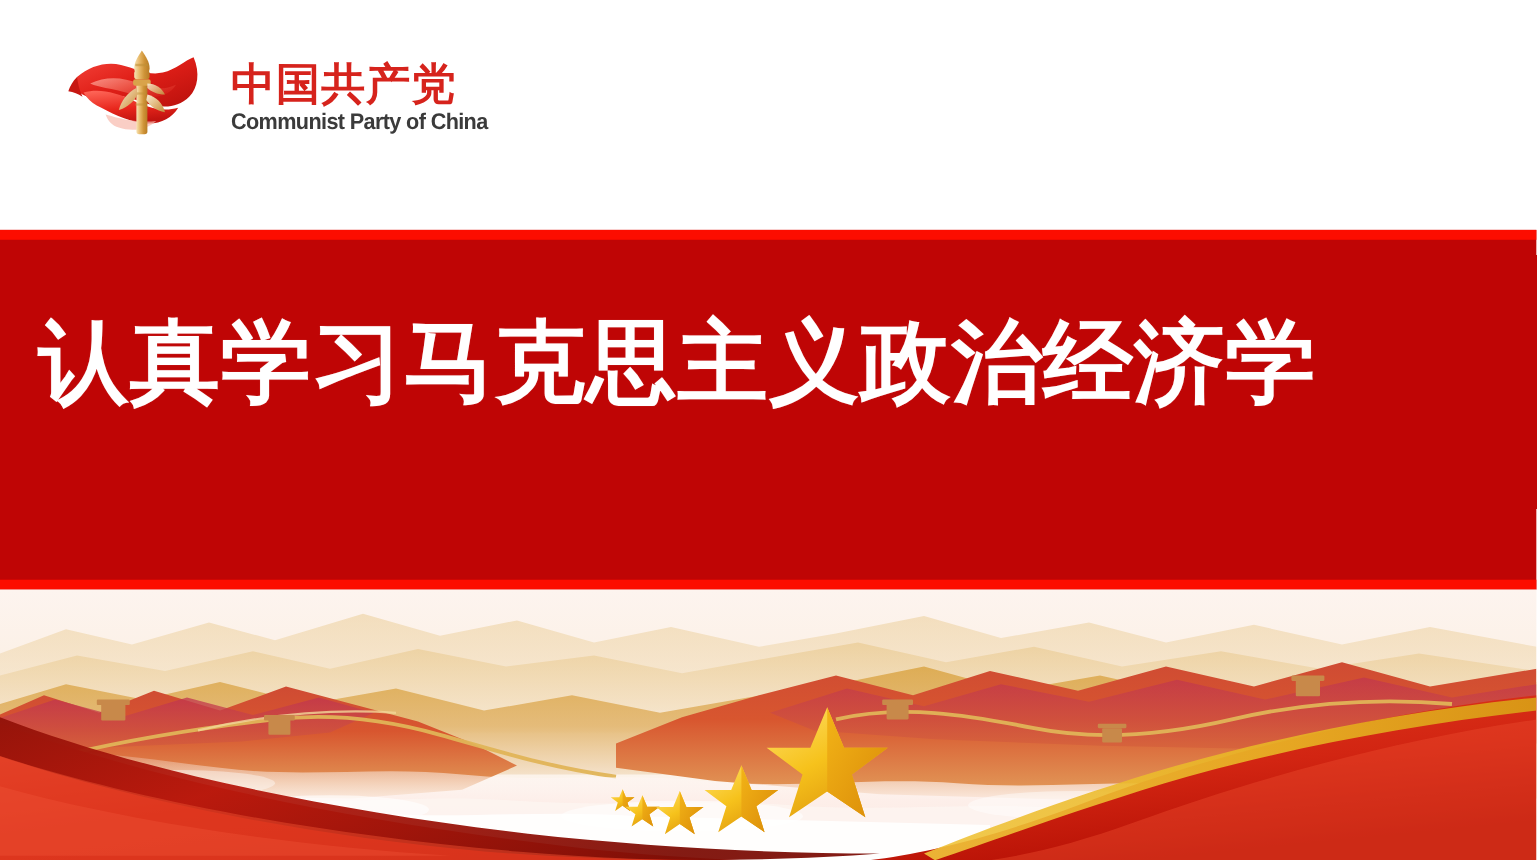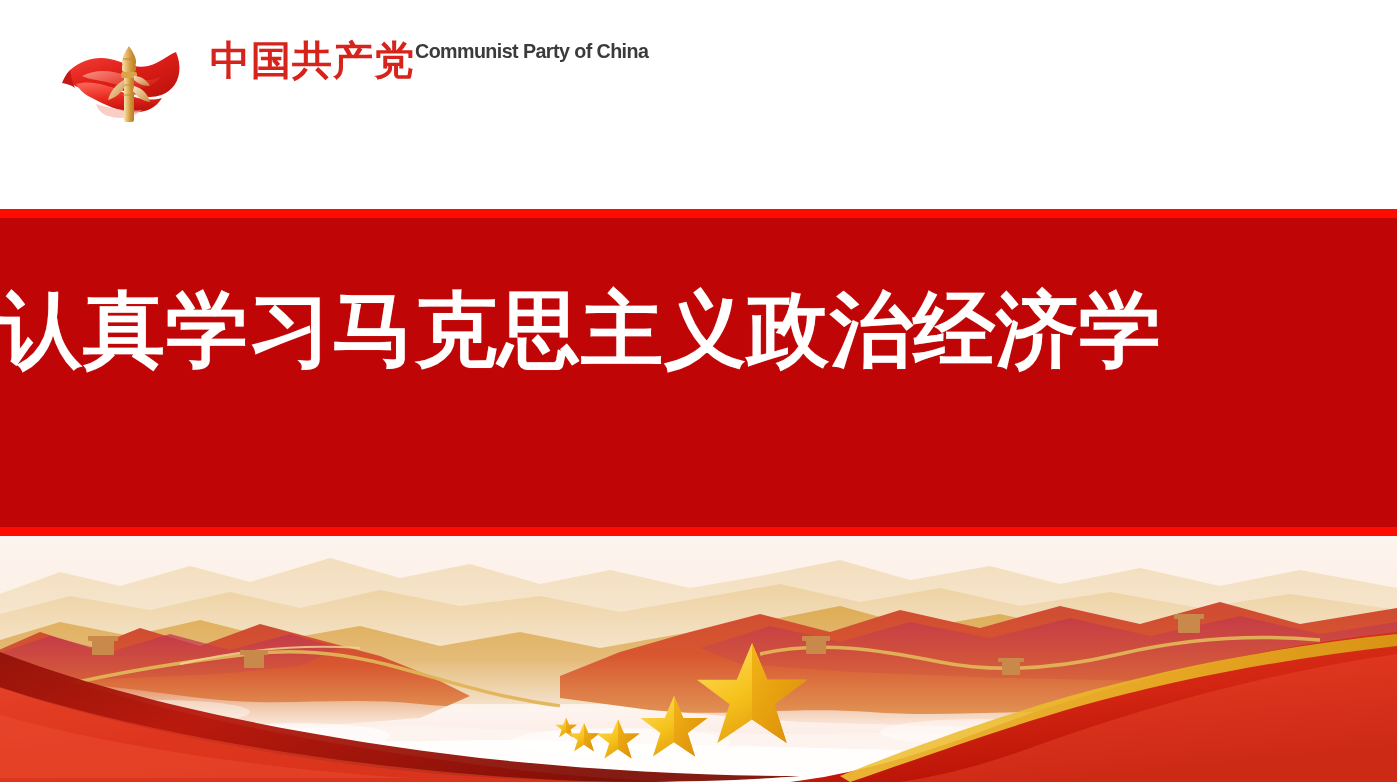--- a/index.html
+++ b/index.html
@@ -41,21 +41,21 @@
     position: relative;
     width: 140px;
     height: 100px;
     flex: 0 0 auto;
   }
   .logo-emblem svg { display: block; }
 
   .logo-wordmark {
     margin-left: 8px;
     display: flex;
-    flex-direction: row;
+    flex-direction: column;
     justify-content: center;
     height: 100px;
     padding-top: 6px;
   }
   .logo-cn {
     font-family: "DejaVu Sans", "Liberation Sans", sans-serif;
     font-size: 40px;
     font-weight: bold;
     color: #d6231c;
     letter-spacing: 1px;
@@ -98,20 +98,21 @@
     height: 9px;
     background: #fc0d00;
   }
 
   .title-stack {
     position: absolute;
     left: 0;
     top: 74px;
     width: 1138px;
     text-align: center;
+    padding-left: 35px;
   }
   .title-line {
     font-family: "DejaVu Sans", "Liberation Sans", sans-serif;
     font-weight: bold;
     font-size: 82px;
     line-height: 94px;
     color: #ffffff;
     letter-spacing: 1px;
     white-space: nowrap;
     text-shadow: 0 0 1px rgba(255,255,255,0.35);

